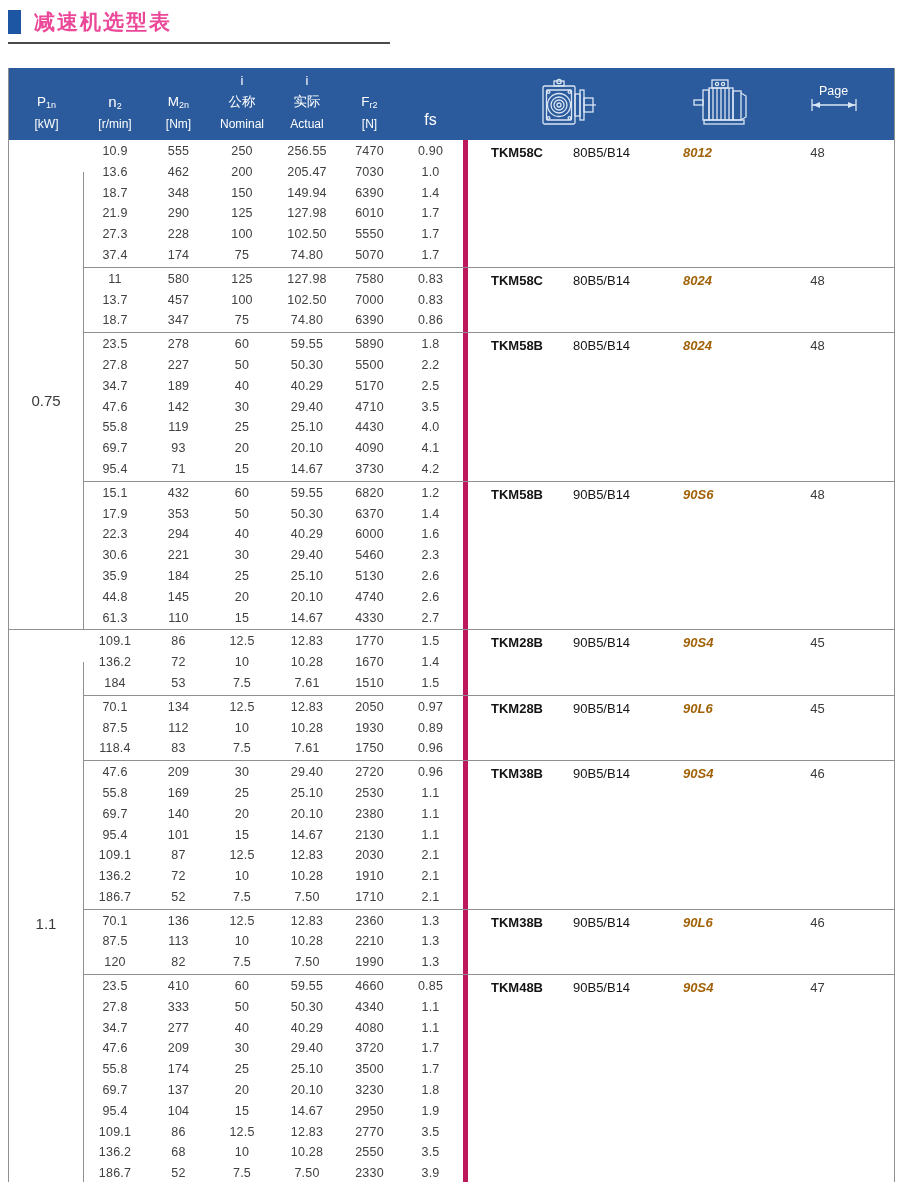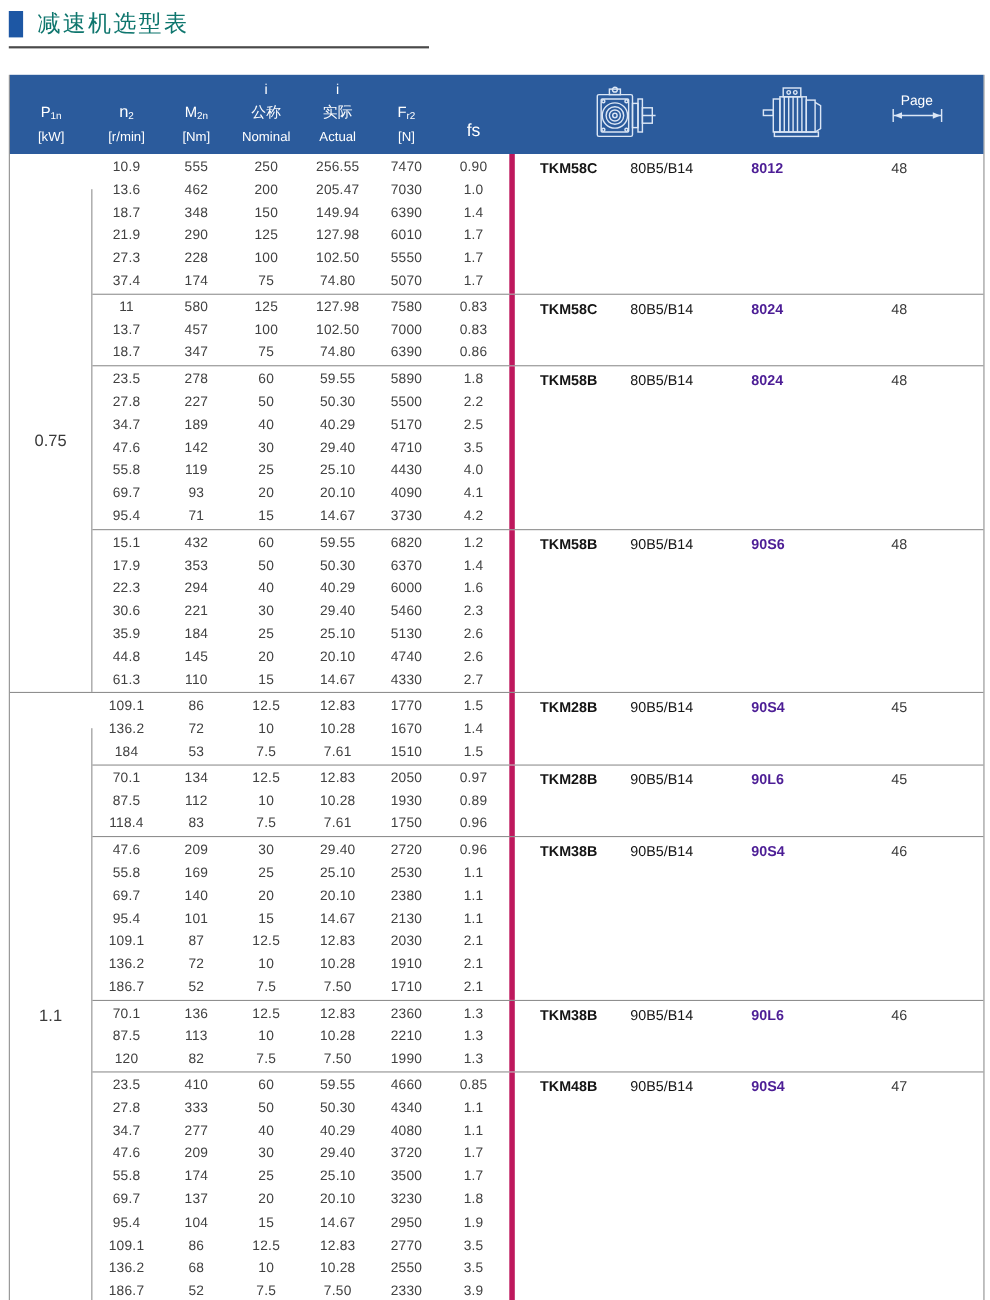--- a/index.html
+++ b/index.html
@@ -7,21 +7,21 @@
     width:900px;height:1182px;background:#ffffff;
     font-family:"Liberation Sans","DejaVu Sans",sans-serif;
     -webkit-font-smoothing:antialiased;
   }
   .page{position:relative;width:900px;height:1182px;overflow:hidden;}
 
   
   .title-row{display:flex;align-items:center;margin:9px 0 0 8px;height:26px;}
   .title-square{width:13px;height:24px;background:#1d57a4;flex:0 0 auto;}
   .page-title{
-    margin:0 0 0 13px;font-size:21px;font-weight:normal;color:#0f766e;
+    margin:0 0 0 13px;font-size:21px;font-weight:bold;color:#ec4899;
     letter-spacing:2px;line-height:26px;
   }
   .title-underline{margin:7px 0 0 8px;width:382px;border-bottom:2px solid #4a4a4a;}
 
   
   .sel-table{
     position:absolute;left:8px;top:68px;width:885px;
     border:1px solid #8f8f8f;border-top:none;box-sizing:content-box;
   }
 
@@ -61,21 +61,21 @@
     letter-spacing:0.2px;white-space:nowrap;
   }
   .models{
     width:431px;flex:0 0 auto;border-left:5px solid #be185d;box-sizing:border-box;
     display:grid;grid-template-columns:99px 105px 105px 121px;align-content:start;
     padding-top:3px;
   }
   .models span{height:20.8px;line-height:20.8px;font-size:13px;white-space:nowrap;}
   .m-model{font-weight:bold;color:#141414;padding-left:23px;}
   .m-flange{font-weight:normal;color:#141414;padding-left:6px;}
-  .m-motor{font-weight:bold;color:#4c1d95;padding-left:11px;}
+  .m-motor{font-weight:bold;color:#a16207;padding-left:11px;font-style:italic;}
   .m-page{color:#3a3a3a;text-align:center;padding-right:40px;}
 
   svg{display:block;}
 </style>
 </head>
 <body>
 
 <div class="page">
 
   <div class="title-row">

